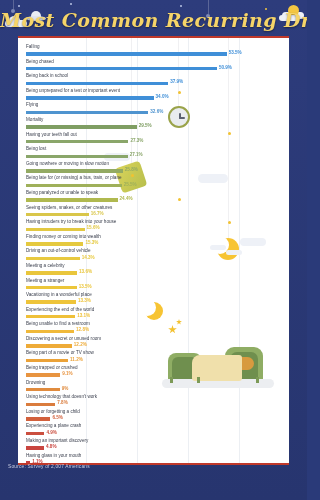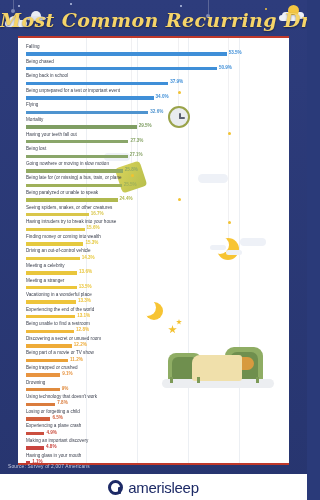--- a/index.html
+++ b/index.html
@@ -400,17 +400,13 @@
           <div class="bwrap">
             <div class="bar" style="width: 4.125px; background: rgb(198, 63, 62);"></div>
             <div class="bval" style="left: 6.125px; color: rgb(198, 63, 62);">1.1%</div>
           </div>
         </div>
       </div>
   </div>
 
   <div class="source">Source: Survey of 2,007 Americans</div>
 
-  <div class="logowrap">
-    <div class="logomark"></div>
-    <div class="logotext">amerisleep</div>
-  </div>
 </div>
 
 </body></html>

